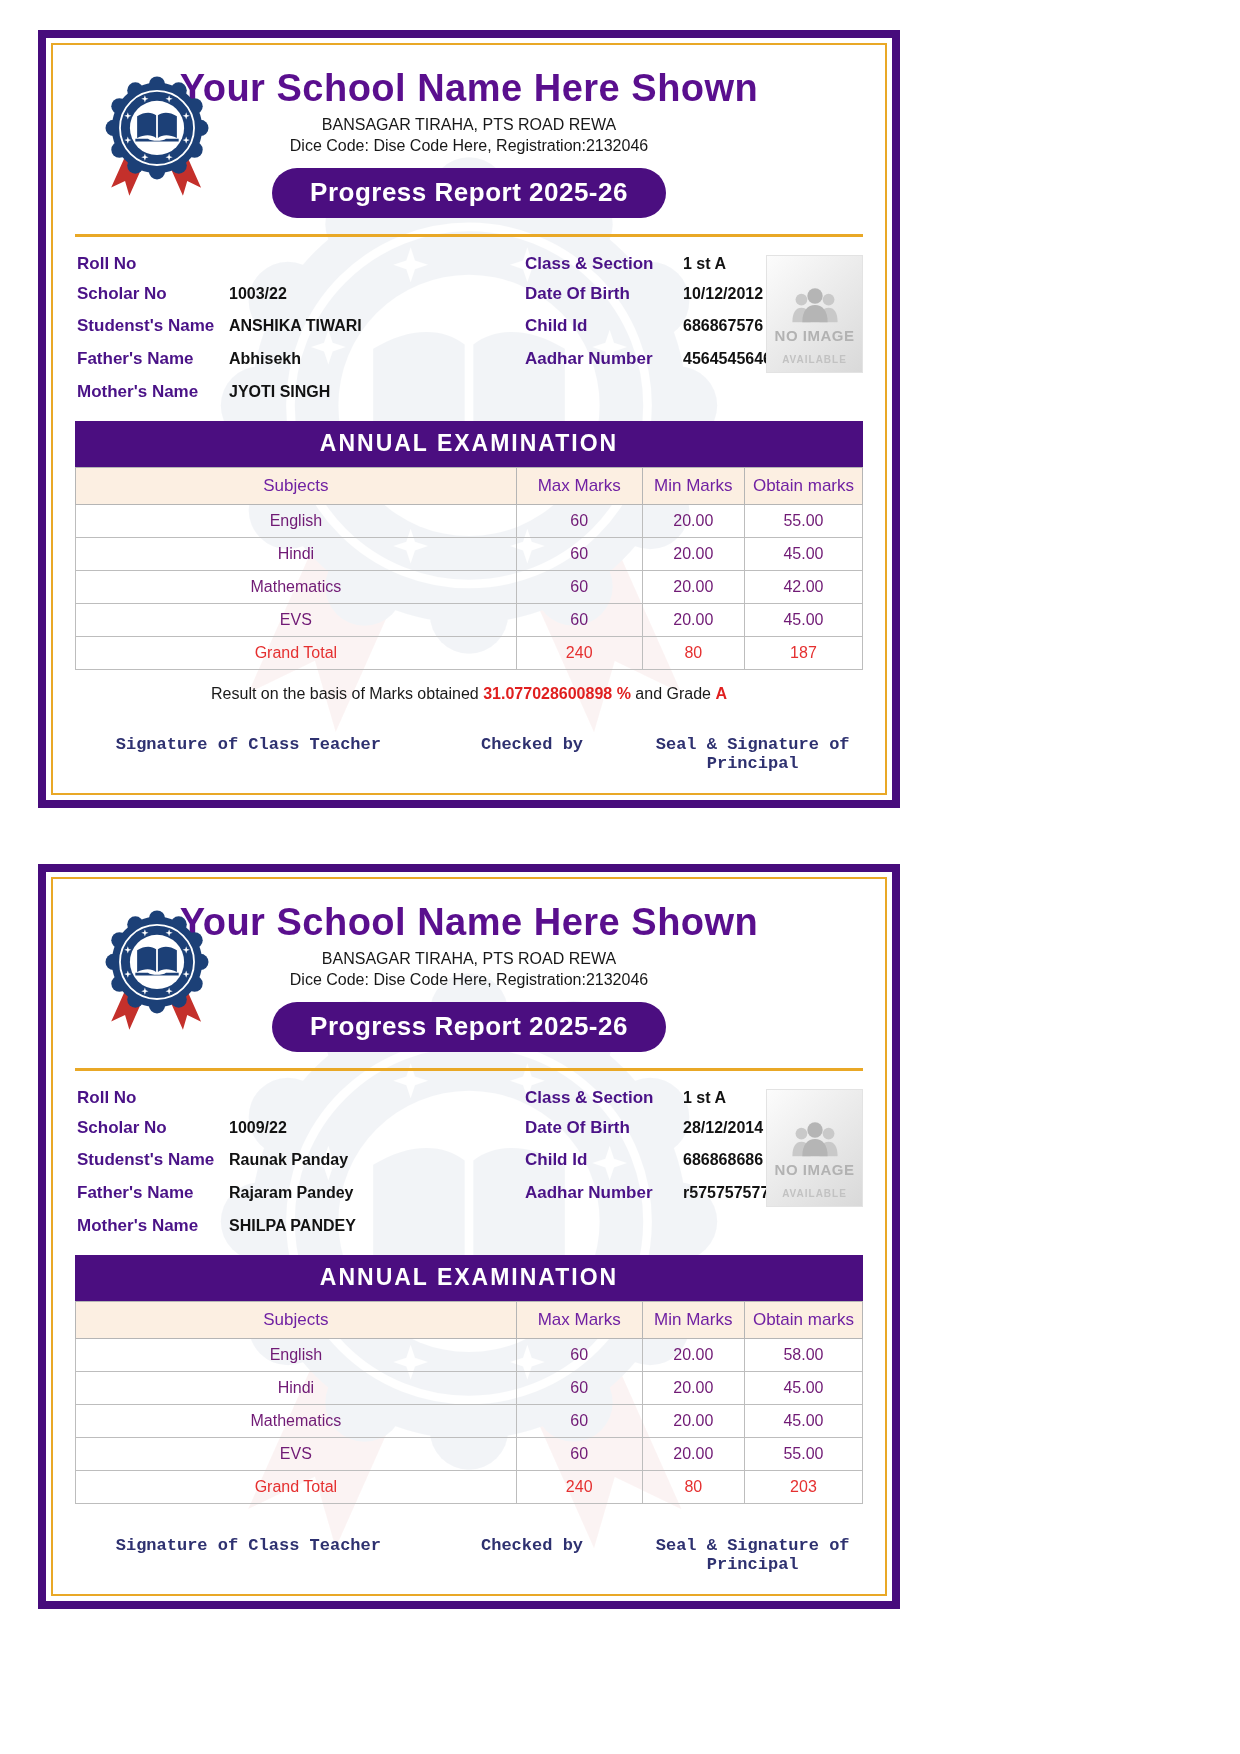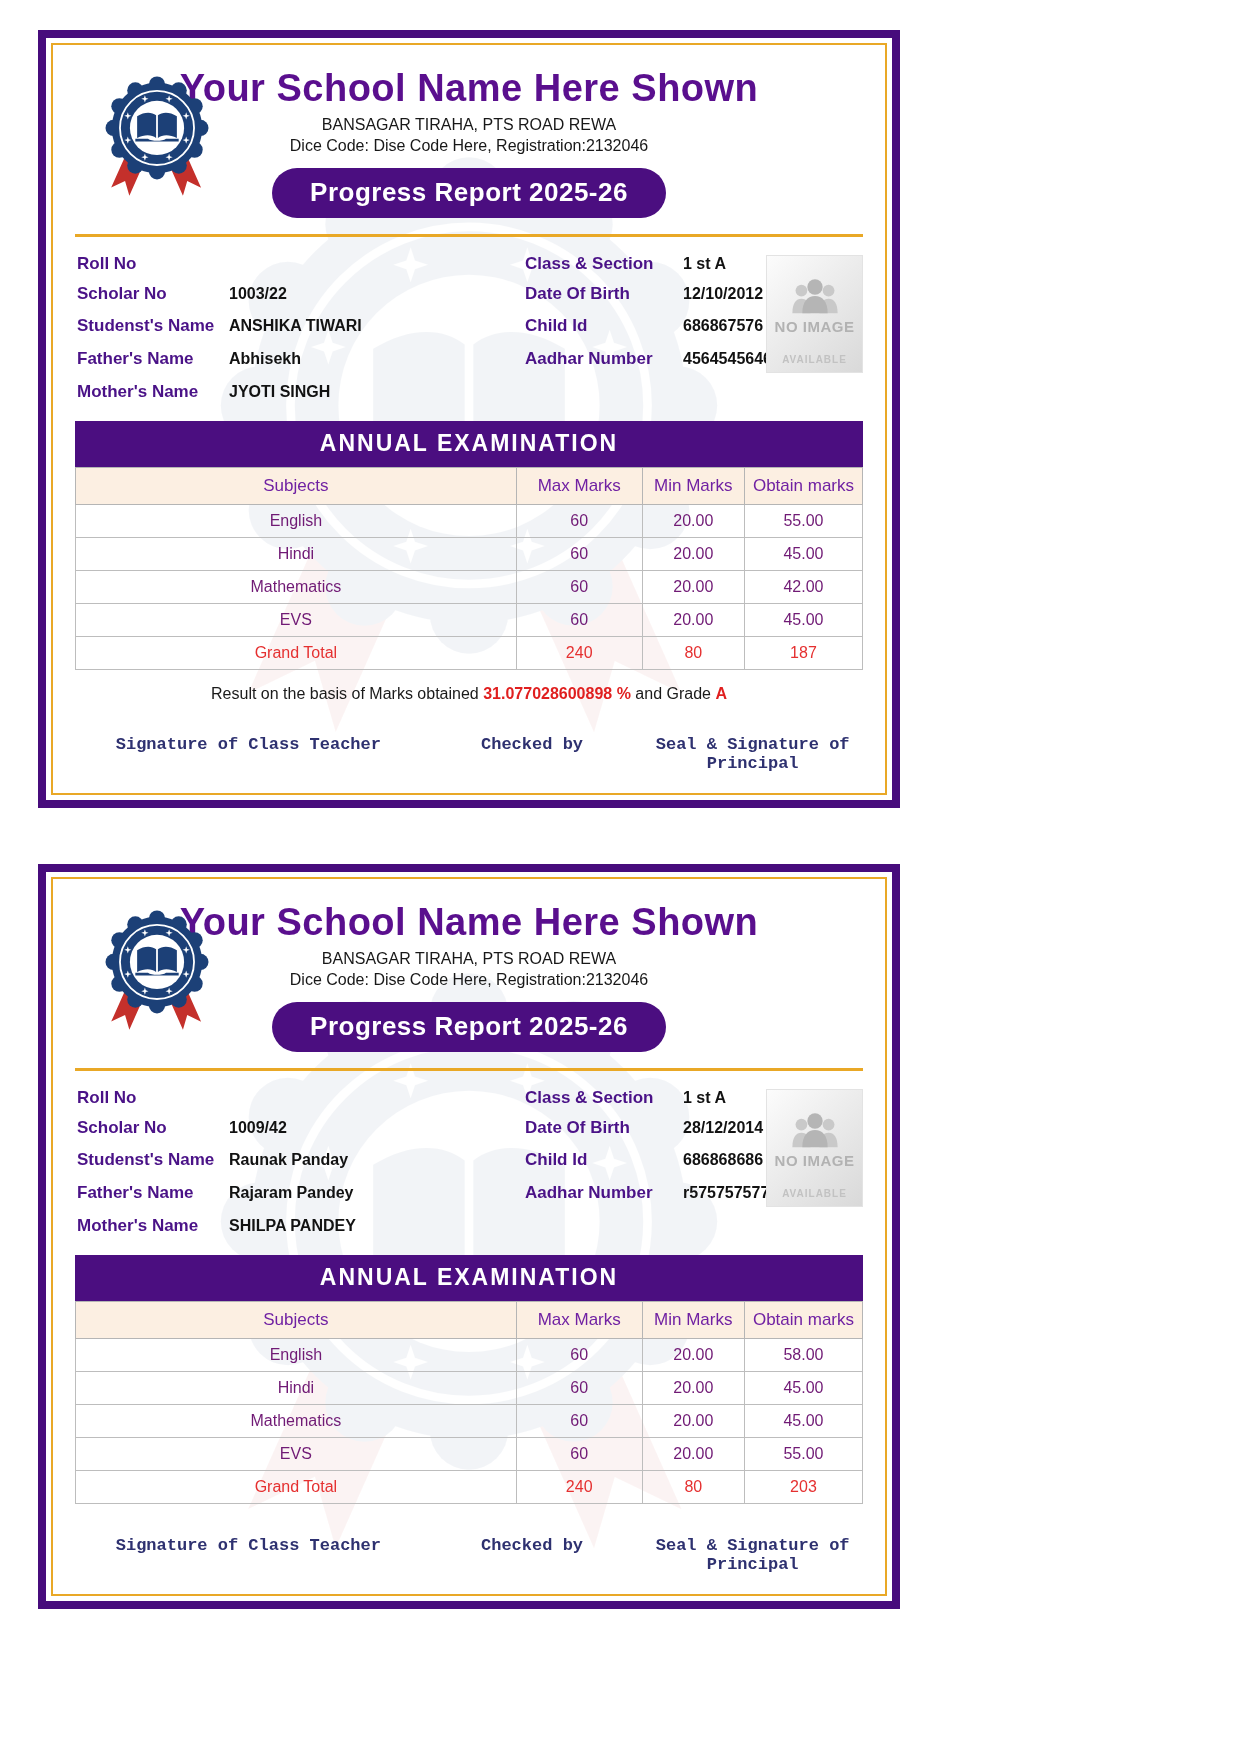--- a/index.html
+++ b/index.html
@@ -47,21 +47,21 @@
   .info-value { color:#121212; font-weight:bold; font-size:16px; white-space:nowrap; }
   .photo {
     position:absolute; right:0; top:6px; width:97px; height:118px;
     background:linear-gradient(135deg,#fcfcfc 0%,#ececec 45%,#d9d9d9 100%);
     border:1px solid #e3e3e3;
     display:flex; flex-direction:column; align-items:center; justify-content:flex-end;
     padding-bottom:7px;
   }
   .photo svg { width:52px; height:38px; margin-bottom:3px; }
   .noimg1 { font-size:15px; font-weight:bold; color:#b2b2b2; letter-spacing:0.5px; }
-  .noimg2 { font-size:10px; font-weight:bold; color:#c2c2c2; letter-spacing:1px; margin-top:19px; }
+  .noimg2 { font-size:10px; font-weight:bold; color:#c2c2c2; letter-spacing:1px; margin-top:10px; }
   .exam-bar {
     margin-top:14px; background:#4b0e80; color:#ffffff; text-align:center;
     font-size:23px; font-weight:bold; letter-spacing:2px; padding:9px 0 10px;
   }
   table.marks { width:100%; border-collapse:collapse; }
   .c-sub { width:56%; } .c-max { width:16%; } .c-min { width:13%; } .c-obt { width:15%; }
   table.marks th {
     background:#fcefe2; color:#7021a3; font-weight:normal; font-size:17px;
     padding:8px 4px; border:1px solid #b5b5b5; text-align:center;
   }
@@ -196,21 +196,21 @@
             <span class="info-value">JYOTI SINGH</span>
           </div>
         </div>
         <div class="info-col col-right">
           <div class="info-row">
             <span class="info-label">Class &amp; Section</span>
             <span class="info-value">1 st A</span>
           </div>
           <div class="info-row">
             <span class="info-label">Date Of Birth</span>
-            <span class="info-value">12/10/2012</span>
+            <span class="info-value">10/12/2012</span>
           </div>
           <div class="info-row tall">
             <span class="info-label">Child Id</span>
             <span class="info-value">686867576</span>
           </div>
           <div class="info-row tall">
             <span class="info-label">Aadhar Number</span>
             <span class="info-value">4564545646445</span>
           </div>
         </div>
@@ -307,21 +307,21 @@
       <div class="gold-rule"></div>
 
       <div class="info">
         <div class="info-col col-left">
           <div class="info-row">
             <span class="info-label">Roll No</span>
             <span class="info-value"></span>
           </div>
           <div class="info-row">
             <span class="info-label">Scholar No</span>
-            <span class="info-value">1009/42</span>
+            <span class="info-value">1009/22</span>
           </div>
           <div class="info-row tall">
             <span class="info-label">Studenst's Name</span>
             <span class="info-value">Raunak Panday</span>
           </div>
           <div class="info-row tall">
             <span class="info-label">Father's Name</span>
             <span class="info-value">Rajaram Pandey</span>
           </div>
           <div class="info-row tall">

